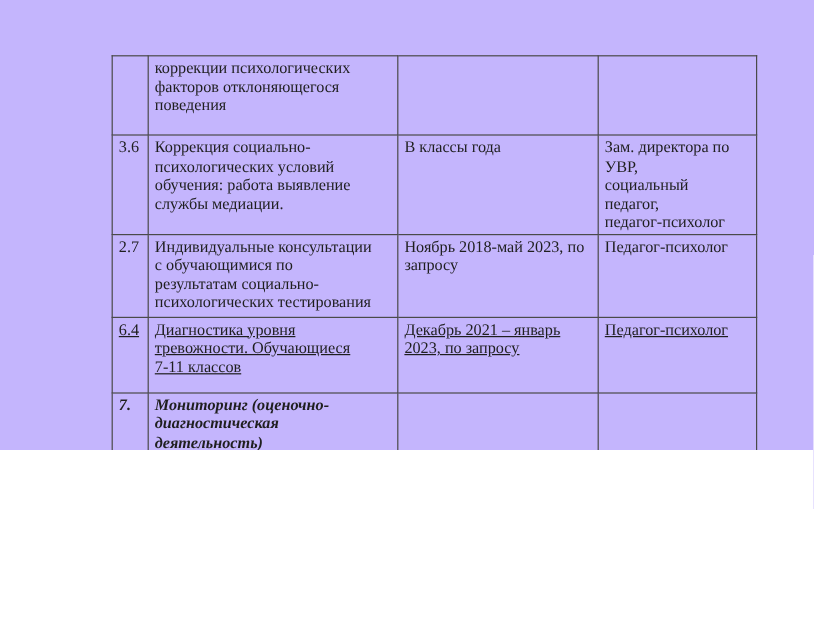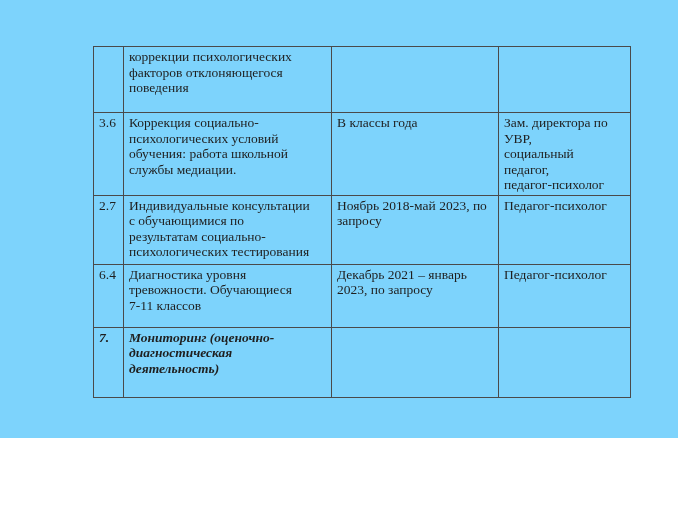--- a/index.html
+++ b/index.html
@@ -3,22 +3,22 @@
 <meta charset="utf-8">
 <style>
   html, body {
     margin: 0;
     padding: 0;
     background: #ffffff;
   }
   .page {
     position: relative;
     width: 678px;
-    height: 438px;
-    background: #7dd3fc;
+    height: 375px;
+    background: #c4b5fd;
     overflow: hidden;
     font-family: "Liberation Serif", "DejaVu Serif", serif;
     color: #1f1f1f;
   }
   table.schedule {
     position: absolute;
     left: 93px;
     top: 46px;
     width: 537px;
     border-collapse: collapse;
@@ -36,21 +36,21 @@
     font-size: 13.5px;
     line-height: 15.5px;
     white-space: pre-line;
     overflow: hidden;
   }
   table.schedule td[data-name="cell-num"] { padding-left: 5px; }
   
   tbody tr:nth-child(1) td { height: 66px; }
   tbody tr:nth-child(2) td { height: 78px; }
   tbody tr:nth-child(3) td { height: 69px; }
-  tbody tr:nth-child(4) td { height: 63px; }
+  tbody tr:nth-child(4) td { height: 63px; text-decoration: underline; }
   tbody tr:nth-child(5) td { height: 70px; }
   tbody tr:nth-child(6) td { height: 45px; }
   tbody tr:nth-child(7) td { height: 58px; }
   tr.section td {
     font-weight: bold;
     font-style: italic;
   }
 </style>
 </head>
 <body>
@@ -69,21 +69,21 @@
           <td data-name="cell-activity">коррекции психологических
 факторов отклоняющегося
 поведения</td>
           <td data-name="cell-timing"></td>
           <td data-name="cell-responsible"></td>
         </tr>
         <tr data-name="table-row">
           <td data-name="cell-num">3.6</td>
           <td data-name="cell-activity">Коррекция социально-
 психологических условий
-обучения: работа школьной
+обучения: работа выявление
 службы медиации.</td>
           <td data-name="cell-timing">В классы года</td>
           <td data-name="cell-responsible">Зам. директора по
 УВР,
 социальный
 педагог,
 педагог-психолог</td>
         </tr>
         <tr data-name="table-row">
           <td data-name="cell-num">2.7</td>

